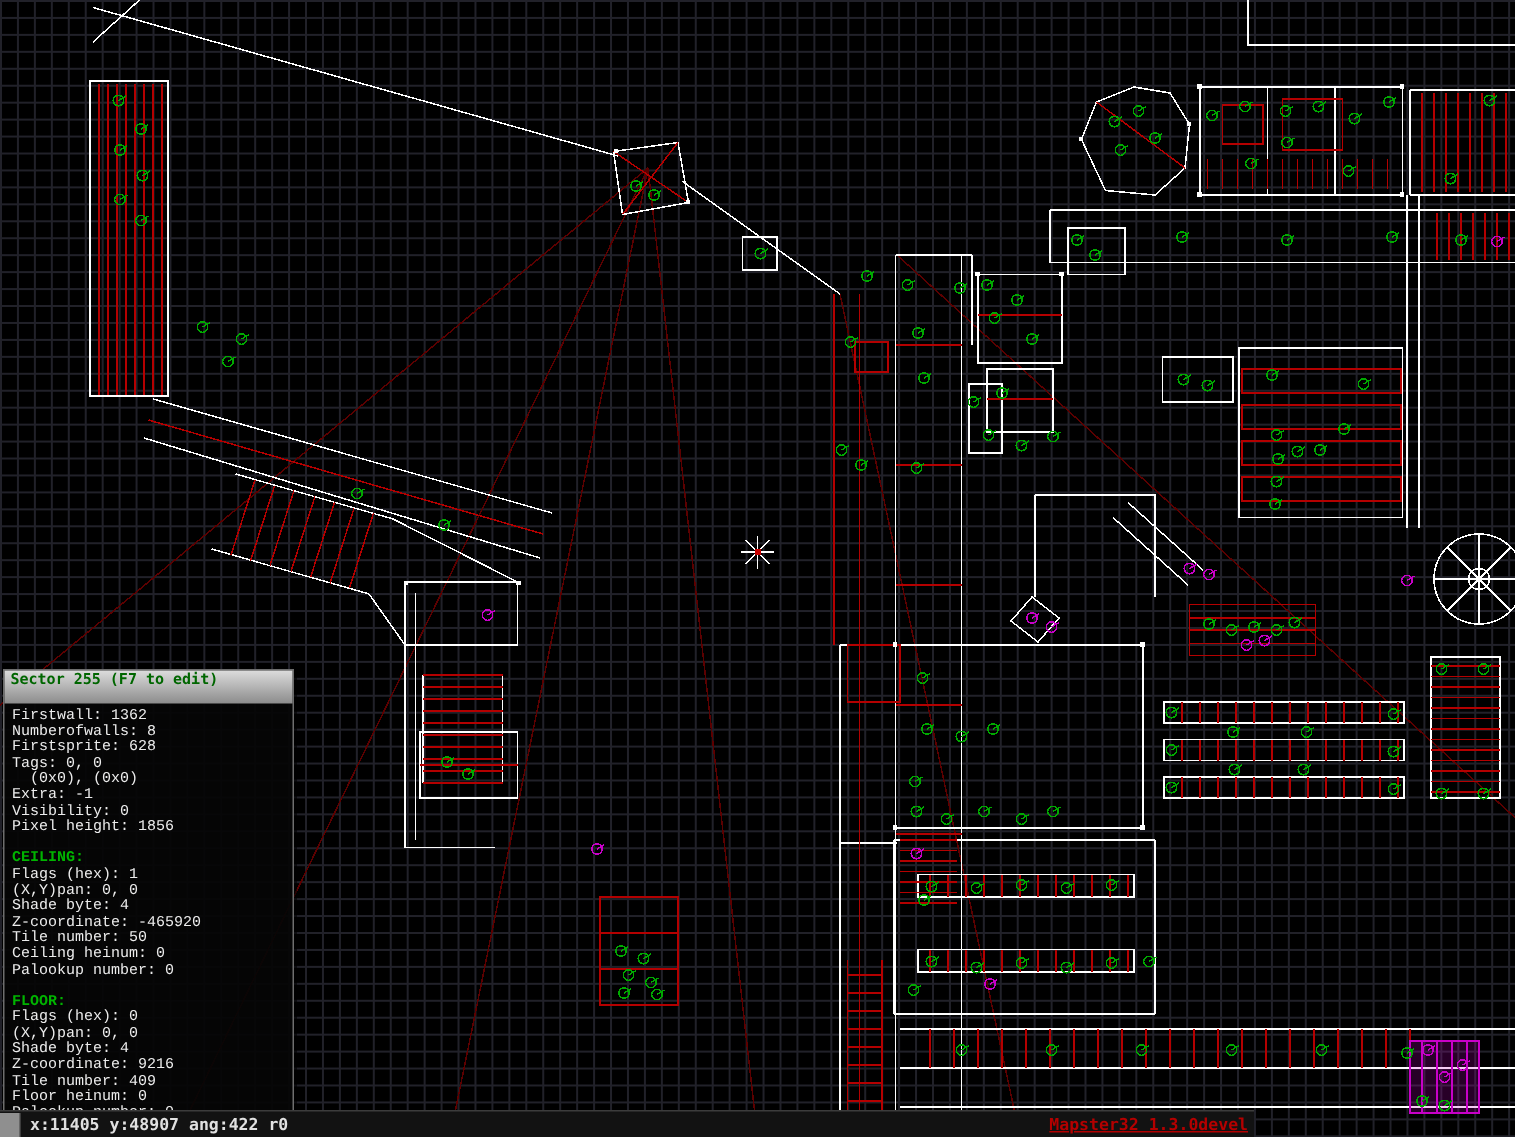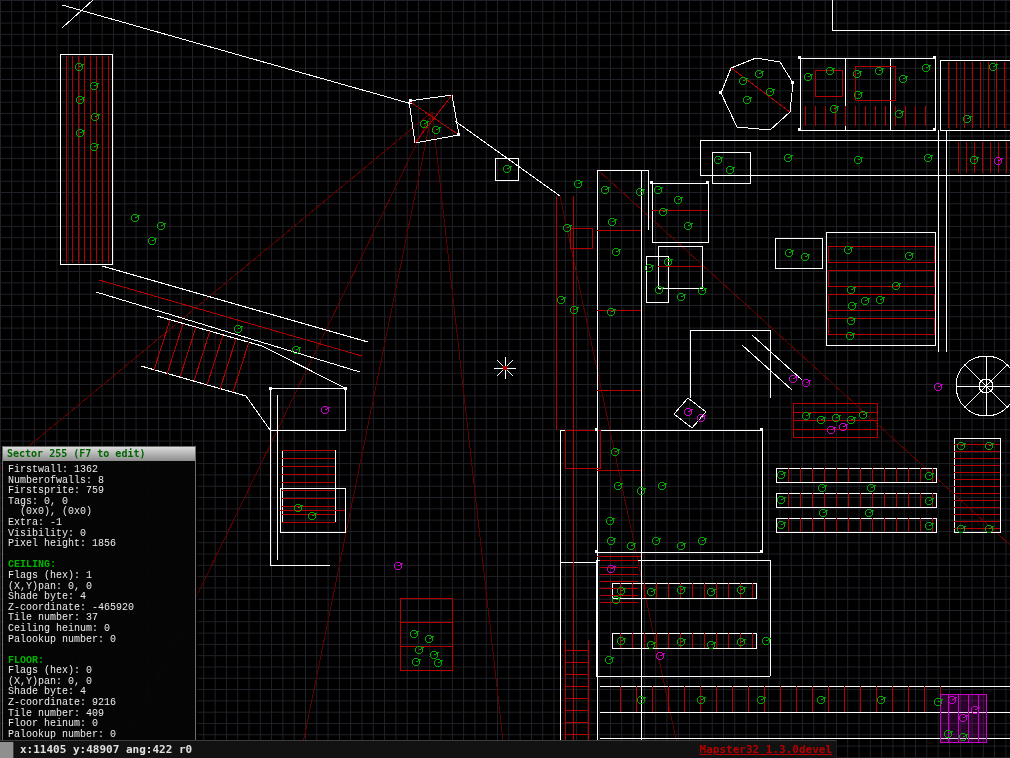--- a/index.html
+++ b/index.html
@@ -13,21 +13,21 @@
   svg .w{stroke:var(--wall-white,#fff);fill:none;stroke-width:1;}
   svg .r{stroke:var(--wall-red,#b40000);fill:none;stroke-width:1;}
   svg .dr{stroke:var(--wall-dark-red,#5c0000);fill:none;stroke-width:1;}
   svg .gc{stroke:var(--sprite-green,#00a800);fill:none;stroke-width:1;}
   svg .mc{stroke:var(--sprite-magenta,#c800c8);fill:none;stroke-width:1;}
   svg .vd{fill:#fff;stroke:none;}
   svg .mfill{fill:rgba(200,0,200,0.2);stroke:var(--sprite-magenta,#c800c8);stroke-width:1;}
 
   #sector-panel{position:absolute;left:2px;top:446px;width:192px;z-index:5;
     border:1px solid #6e6e6e;background:rgba(5,5,5,0.93);box-shadow:2px 2px 0 rgba(0,0,0,0.6);}
-  .panel-title{height:14px;line-height:14px;padding:0 4px;font-size:10px;font-weight:bold;
+  .panel-title{height:22px;line-height:14px;padding:0 4px;font-size:10px;font-weight:bold;
     background:linear-gradient(#dcdcdc,#8c8c8c);color:var(--panel-title-text,#006600);}
   .panel-body{padding:4px 5px 6px 5px;font-family:Liberation Mono, monospace;}
   .pl{font-size:10px;line-height:10.6px;height:10.6px;color:#ececec;white-space:pre;}
   .pl.hdr{color:var(--panel-header-green,#00b400);font-weight:bold;}
 
   #status-bar{position:absolute;left:0;bottom:0;width:836px;height:17px;z-index:6;
     background:#121212;border-top:1px solid #3c3c3c;
     font-size:11px;font-weight:bold;color:var(--status-text,#e0e0e0);}
   .corner{position:absolute;left:0;top:1px;width:13px;height:16px;background:#8f8f8f;
     border-right:1px solid #3c3c3c;}
@@ -301,33 +301,33 @@
       <path class="w" d="M497,360 L513,376 M497,376 L513,360 M505,357 L505,379 M494,368 L516,368"></path>
       <rect x="503" y="366" width="4" height="4" fill="#c80000" stroke="none"></rect>
     </g>
   </svg>
 
   <div id="sector-panel">
     <div class="panel-title">Sector 255 (F7 to edit)</div>
     <div class="panel-body">
       <div class="pl">Firstwall: 1362</div>
       <div class="pl">Numberofwalls: 8</div>
-      <div class="pl">Firstsprite: 759</div>
+      <div class="pl">Firstsprite: 628</div>
       <div class="pl">Tags: 0, 0</div>
       <div class="pl">  (0x0), (0x0)</div>
       <div class="pl">Extra: -1</div>
       <div class="pl">Visibility: 0</div>
       <div class="pl">Pixel height: 1856</div>
       <div class="pl"></div>
       <div class="pl hdr">CEILING:</div>
       <div class="pl">Flags (hex): 1</div>
       <div class="pl">(X,Y)pan: 0, 0</div>
       <div class="pl">Shade byte: 4</div>
       <div class="pl">Z-coordinate: -465920</div>
-      <div class="pl">Tile number: 37</div>
+      <div class="pl">Tile number: 50</div>
       <div class="pl">Ceiling heinum: 0</div>
       <div class="pl">Palookup number: 0</div>
       <div class="pl"></div>
       <div class="pl hdr">FLOOR:</div>
       <div class="pl">Flags (hex): 0</div>
       <div class="pl">(X,Y)pan: 0, 0</div>
       <div class="pl">Shade byte: 4</div>
       <div class="pl">Z-coordinate: 9216</div>
       <div class="pl">Tile number: 409</div>
       <div class="pl">Floor heinum: 0</div>

